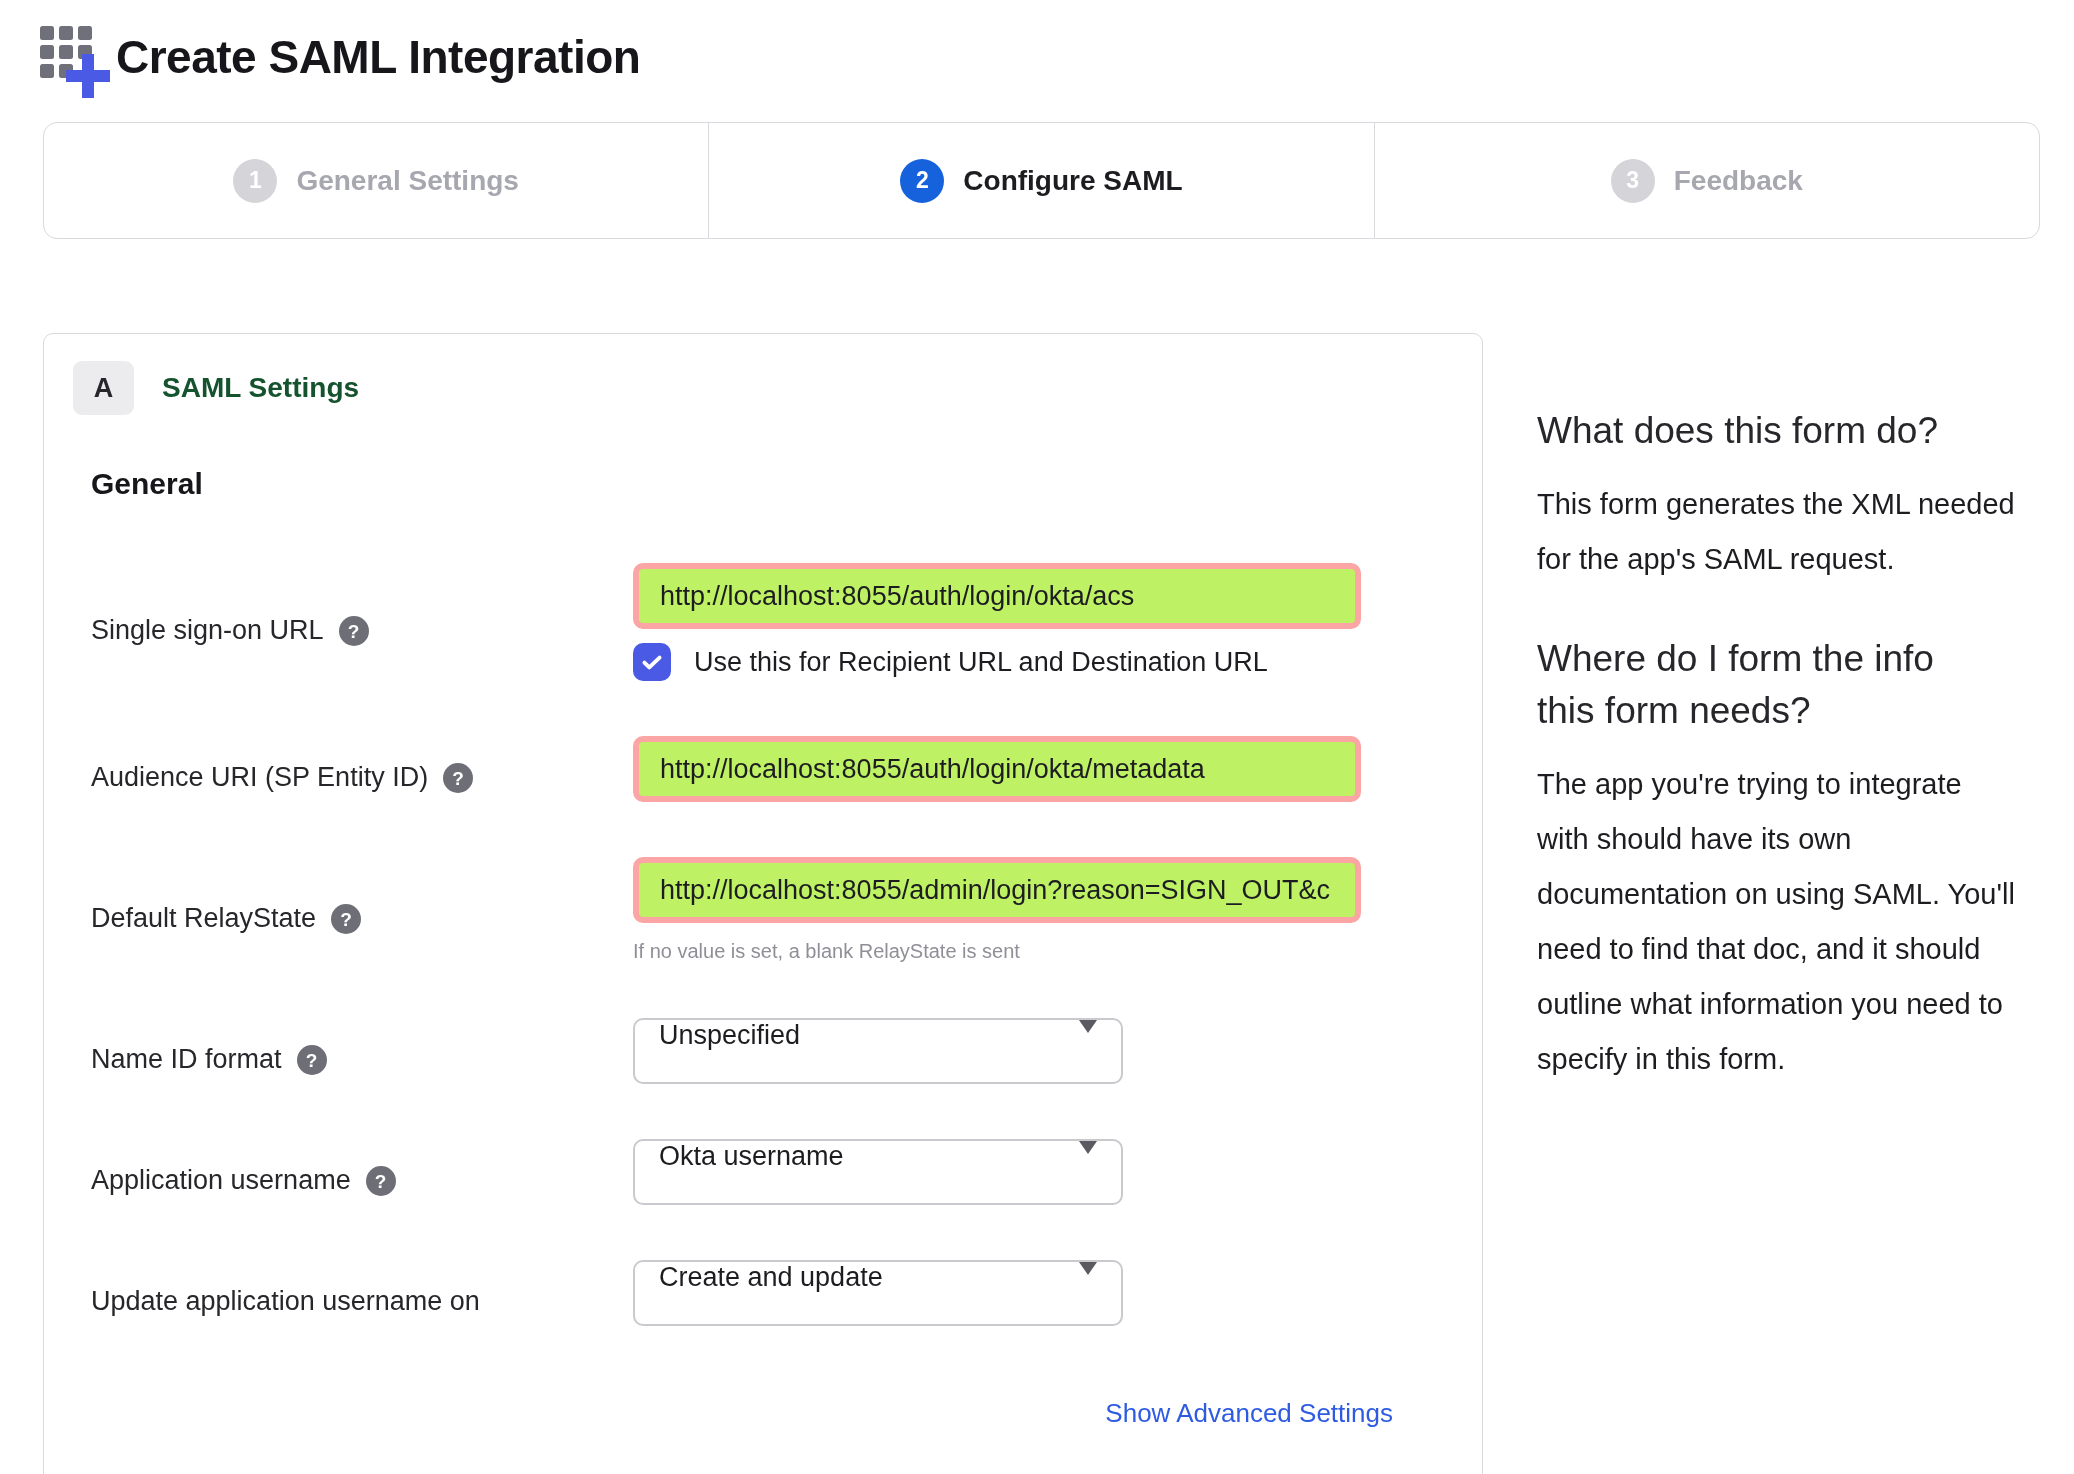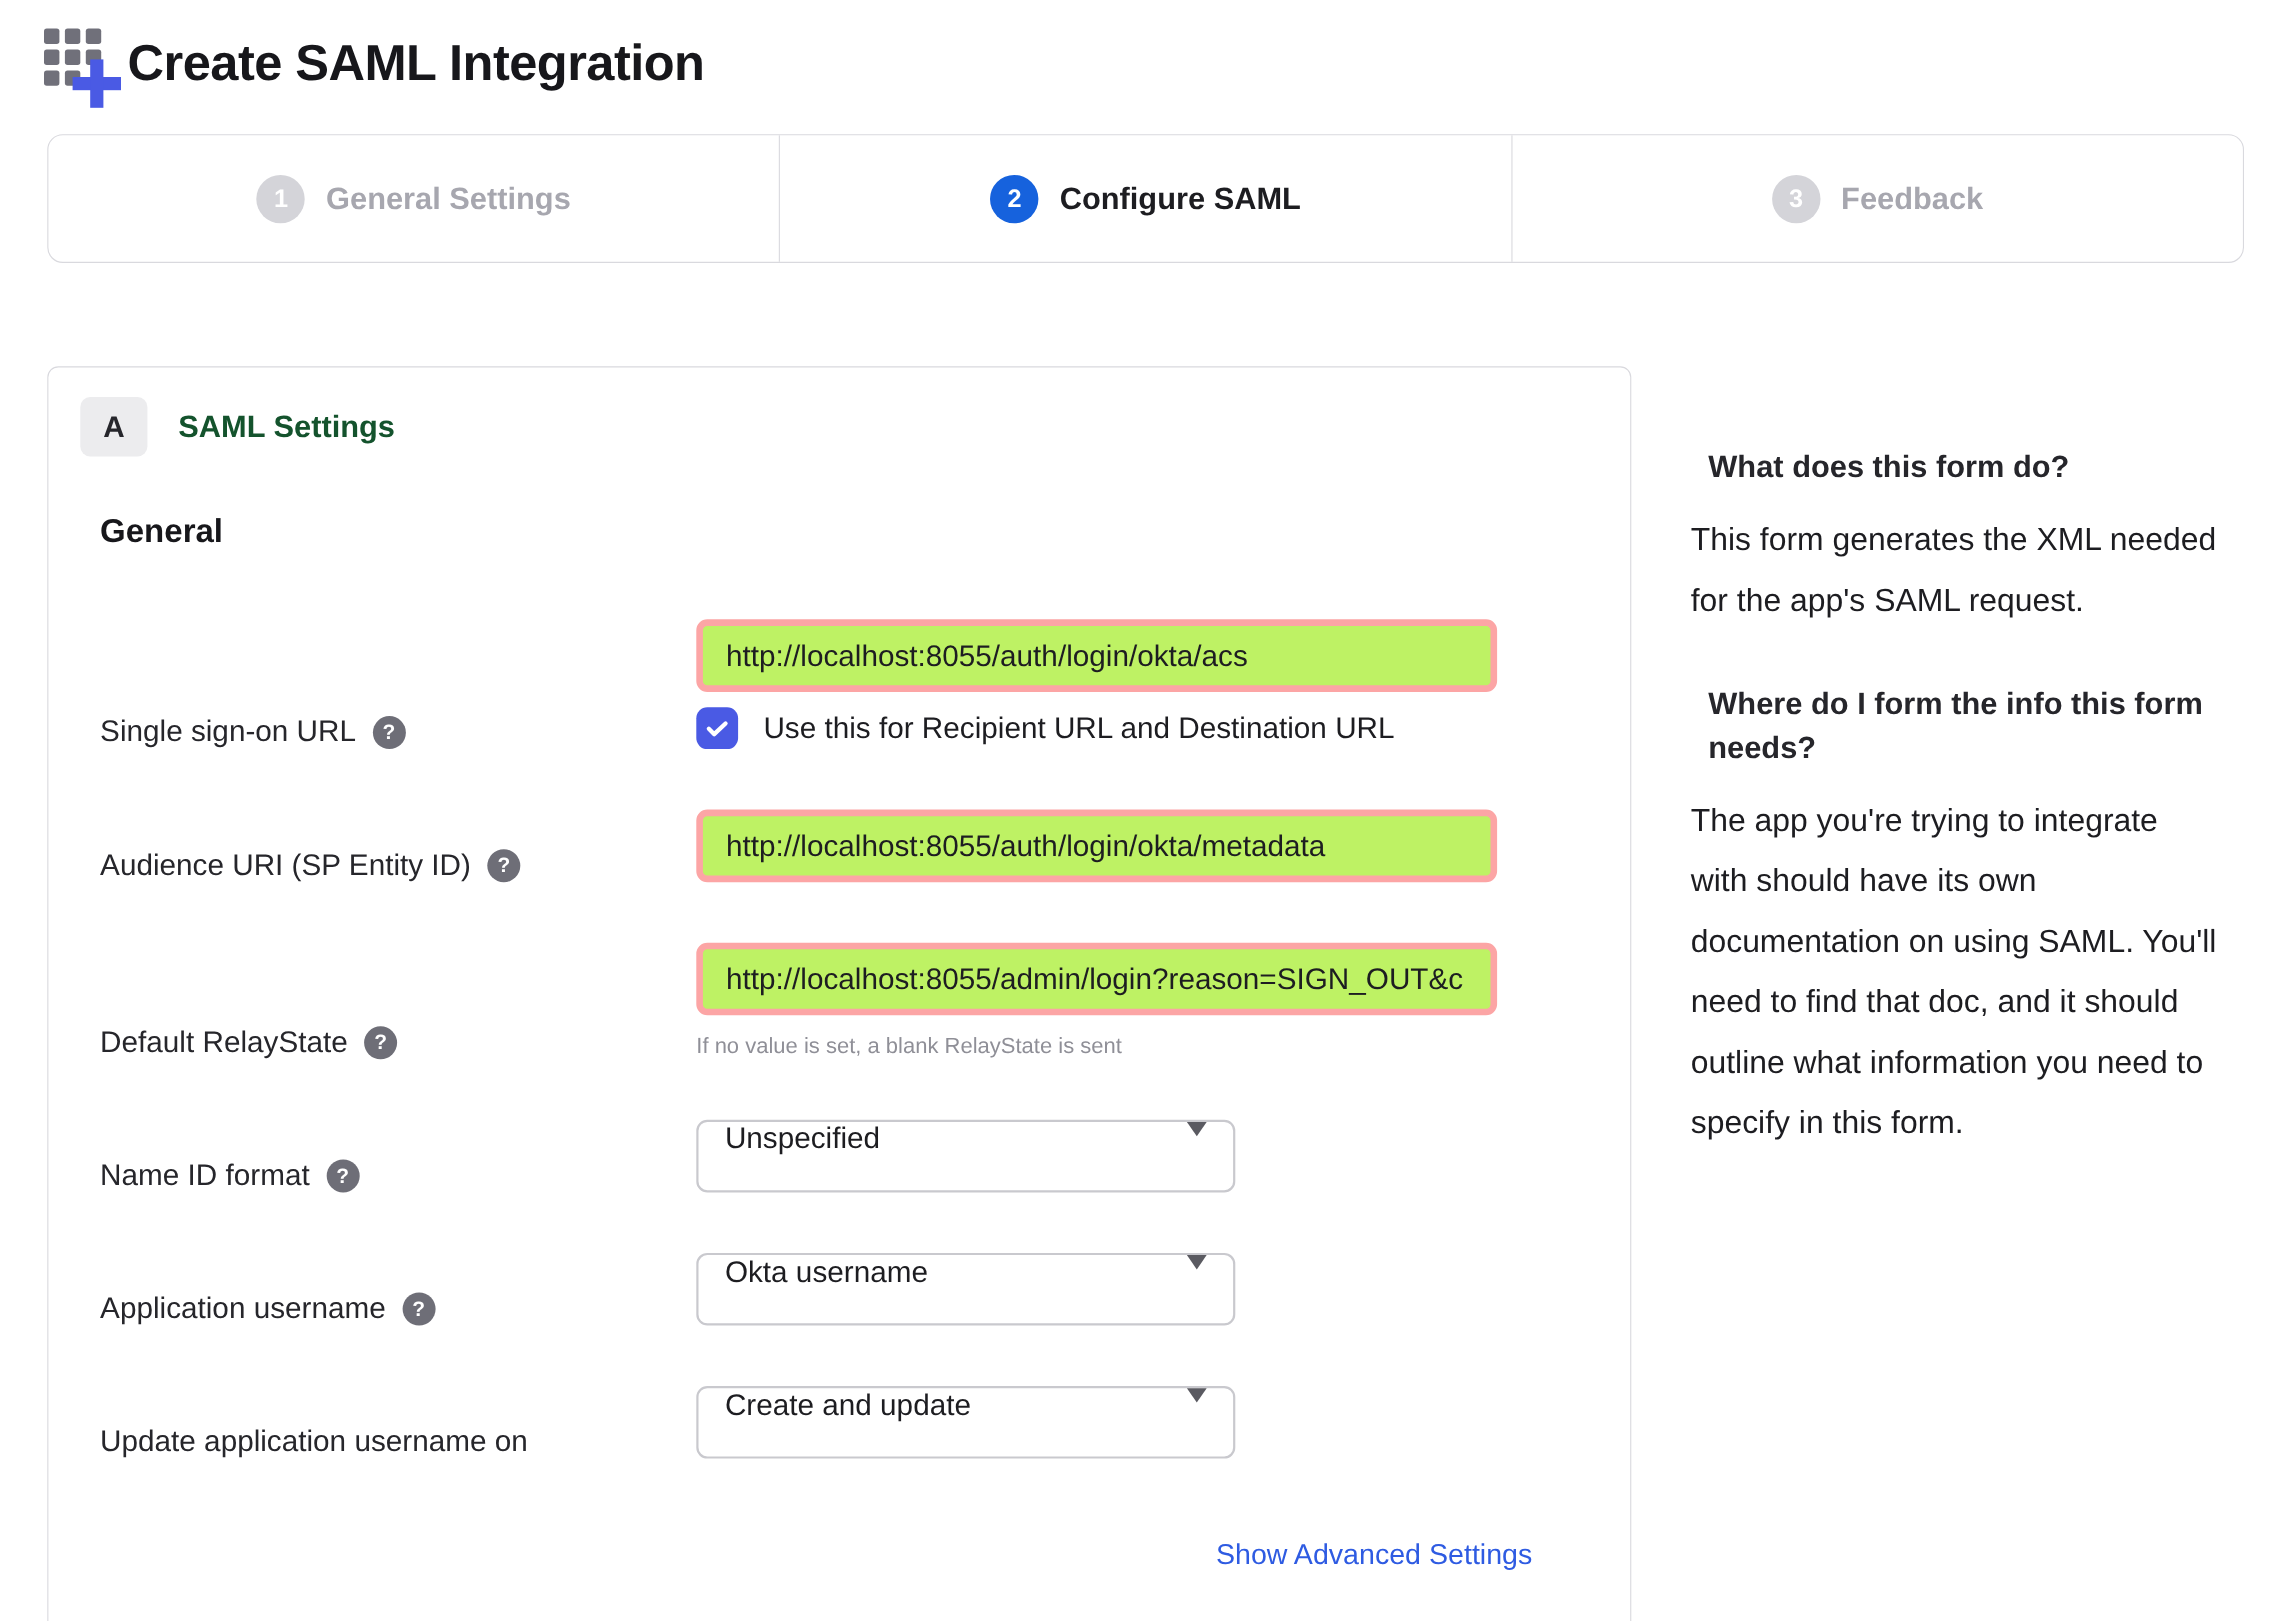--- a/index.html
+++ b/index.html
@@ -44,21 +44,21 @@
   .card{width:1440px;height:1320px;border:1px solid var(--border-light);border-radius:10px;
     background:#fff;padding:27px 42px 0 29px;flex:none;}
   .sec-head{display:flex;align-items:center;}
   .sec-badge{width:61px;height:54px;background:#ececee;border-radius:9px;display:flex;
     align-items:center;justify-content:center;font-size:27px;font-weight:700;color:#26262b;flex:none;}
   .sec-title{font-size:28px;font-weight:700;margin-left:28px;color:#14532d;text-align:center;}
   .group-heading{font-size:30px;font-weight:700;margin:52px 0 0 18px;color:#17171b;}
 
   .form{margin-top:62px;}
   .frow{display:flex;margin-left:18px;margin-bottom:55px;}
-  .flabel{width:542px;flex:none;padding-top:16px;display:flex;align-items:flex-end;gap:15px;
+  .flabel{width:542px;flex:none;padding-top:16px;display:flex;align-items:center;gap:15px;
     font-size:27px;color:#26262b;}
   .help{width:30px;height:30px;border-radius:50%;background:var(--help-gray);flex:none;margin-top:2px;
     display:inline-flex;align-items:center;justify-content:center;cursor:pointer;}
   .help::before{content:"?";color:#fff;font-size:19px;font-weight:700;line-height:1;}
   .fctrl{display:flex;flex-direction:column;}
   .tinput{width:728px;height:66px;border:6px solid #fca5a5;border-radius:10px;background:#bef264;
     font-family:"Liberation Sans",sans-serif;font-size:27px;color:var(--ink);padding:0 21px;outline:none;
     white-space:nowrap;overflow:hidden;}
   .cbrow{display:flex;align-items:center;gap:23px;margin-top:14px;}
   .cb{width:38px;height:38px;border-radius:10px;background:var(--indigo);display:flex;
@@ -69,21 +69,21 @@
   .select{width:490px;height:66px;border:2px solid #c9c9ce;border-radius:10px;background:#fff;
     display:flex;justify-content:space-between;padding:0 24px;cursor:pointer;}
   .select .val{font-size:27px;color:var(--ink);}
   .tri{width:0;height:0;border-left:9px solid transparent;border-right:9px solid transparent;
     border-top:13px solid #5a5a61;flex:none;}
   .advrow{margin:72px 47px 0 18px;text-align:right;}
   .adv{font-size:26px;color:var(--link-blue);text-decoration:none;cursor:pointer;}
 
   
   .sidebar{margin-left:54px;padding-top:72px;width:490px;flex:none;}
-  .sidebar h4{font-size:28px;font-weight:700;color:#26262b;max-width:450px;line-height:1.4;margin:0 16px 20px;}
+  .sidebar h4{font-size:37px;font-weight:400;color:#26262b;max-width:450px;line-height:1.4;margin:0 0 20px;}
   .sidebar p{font-size:29px;color:var(--ink);line-height:1.9;margin:0 0 46px;max-width:478px;}
 </style>
 </head>
 <body>
 
 <header class="page-header">
   <div class="app-icon">
     <div class="icon-grid">
       <span></span>
         <span></span>

